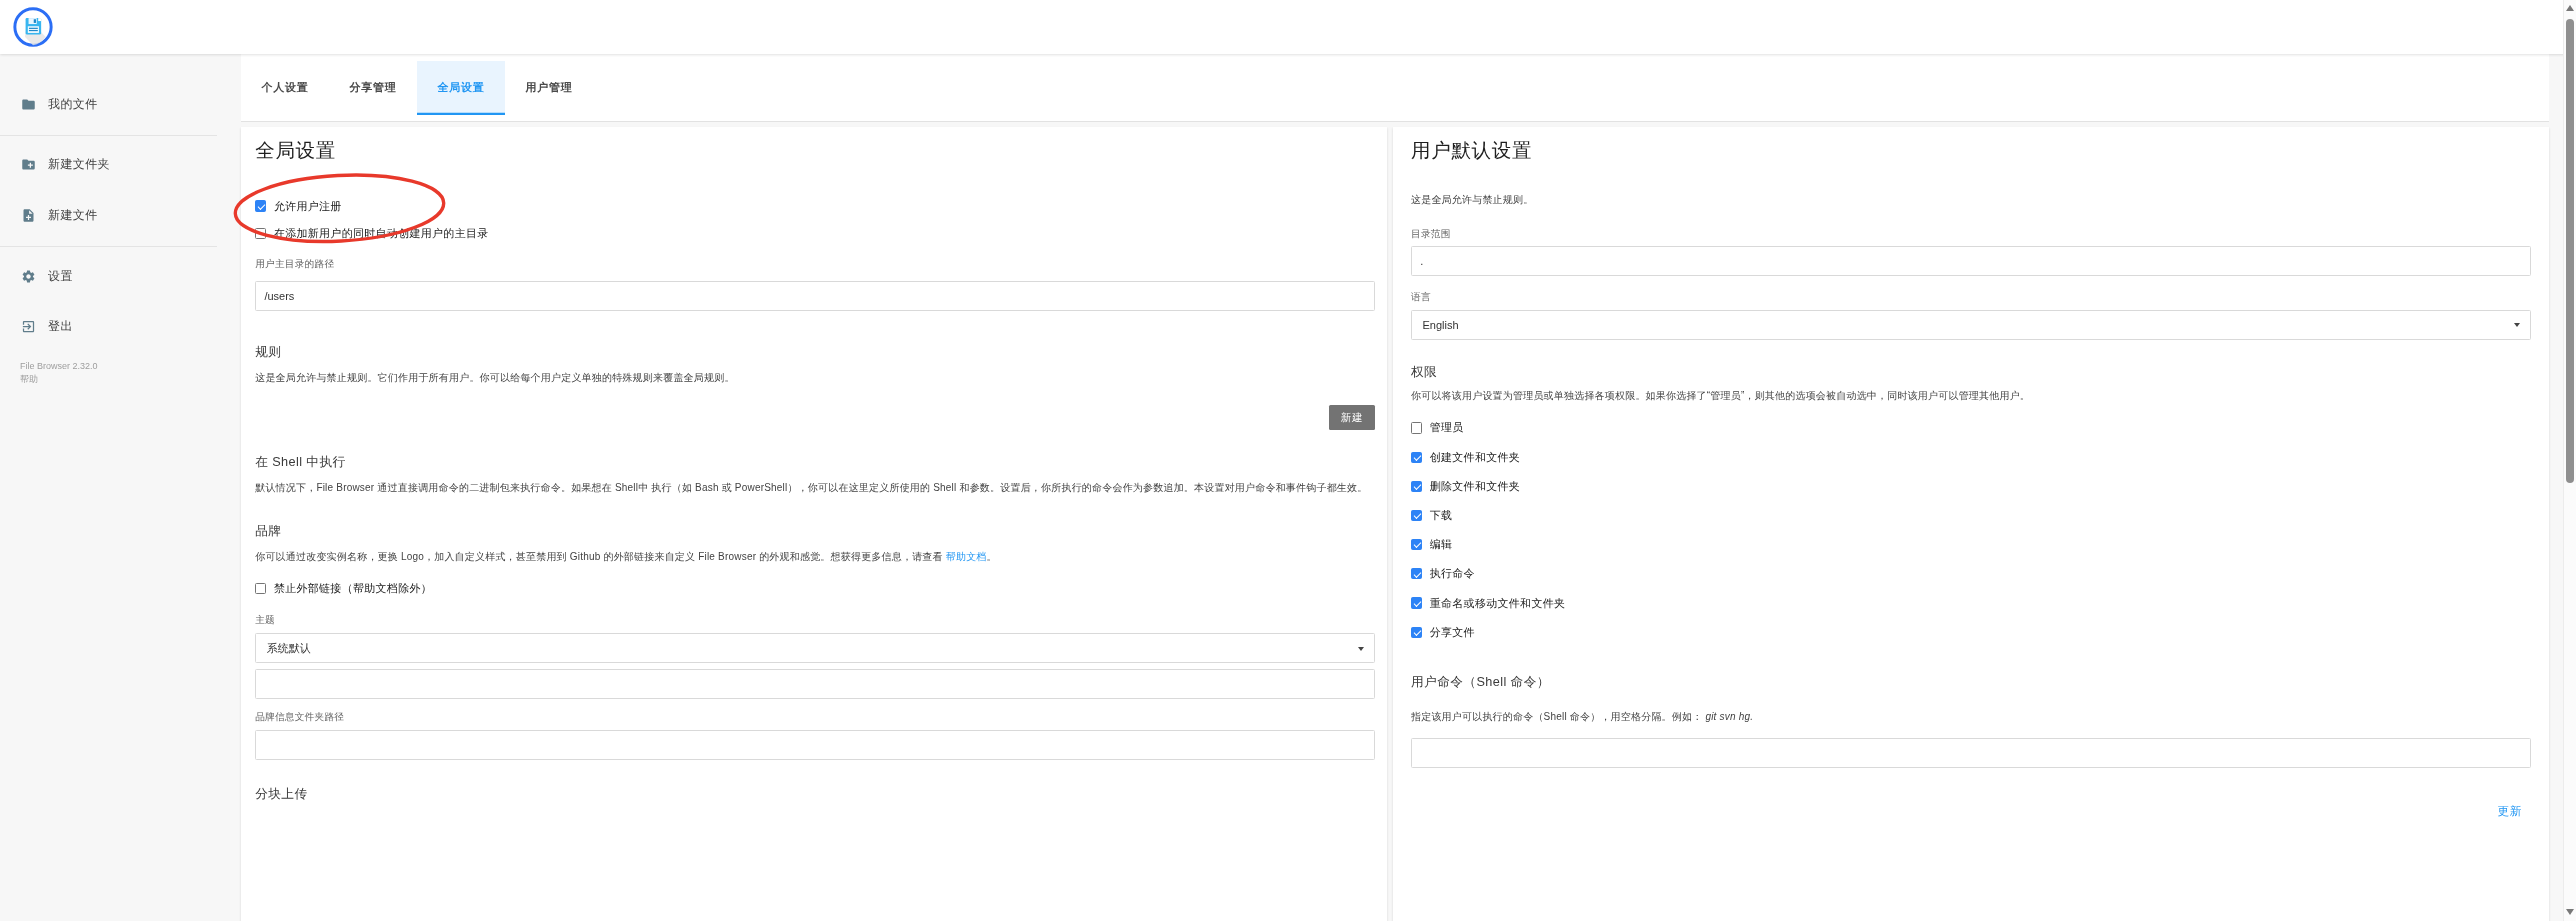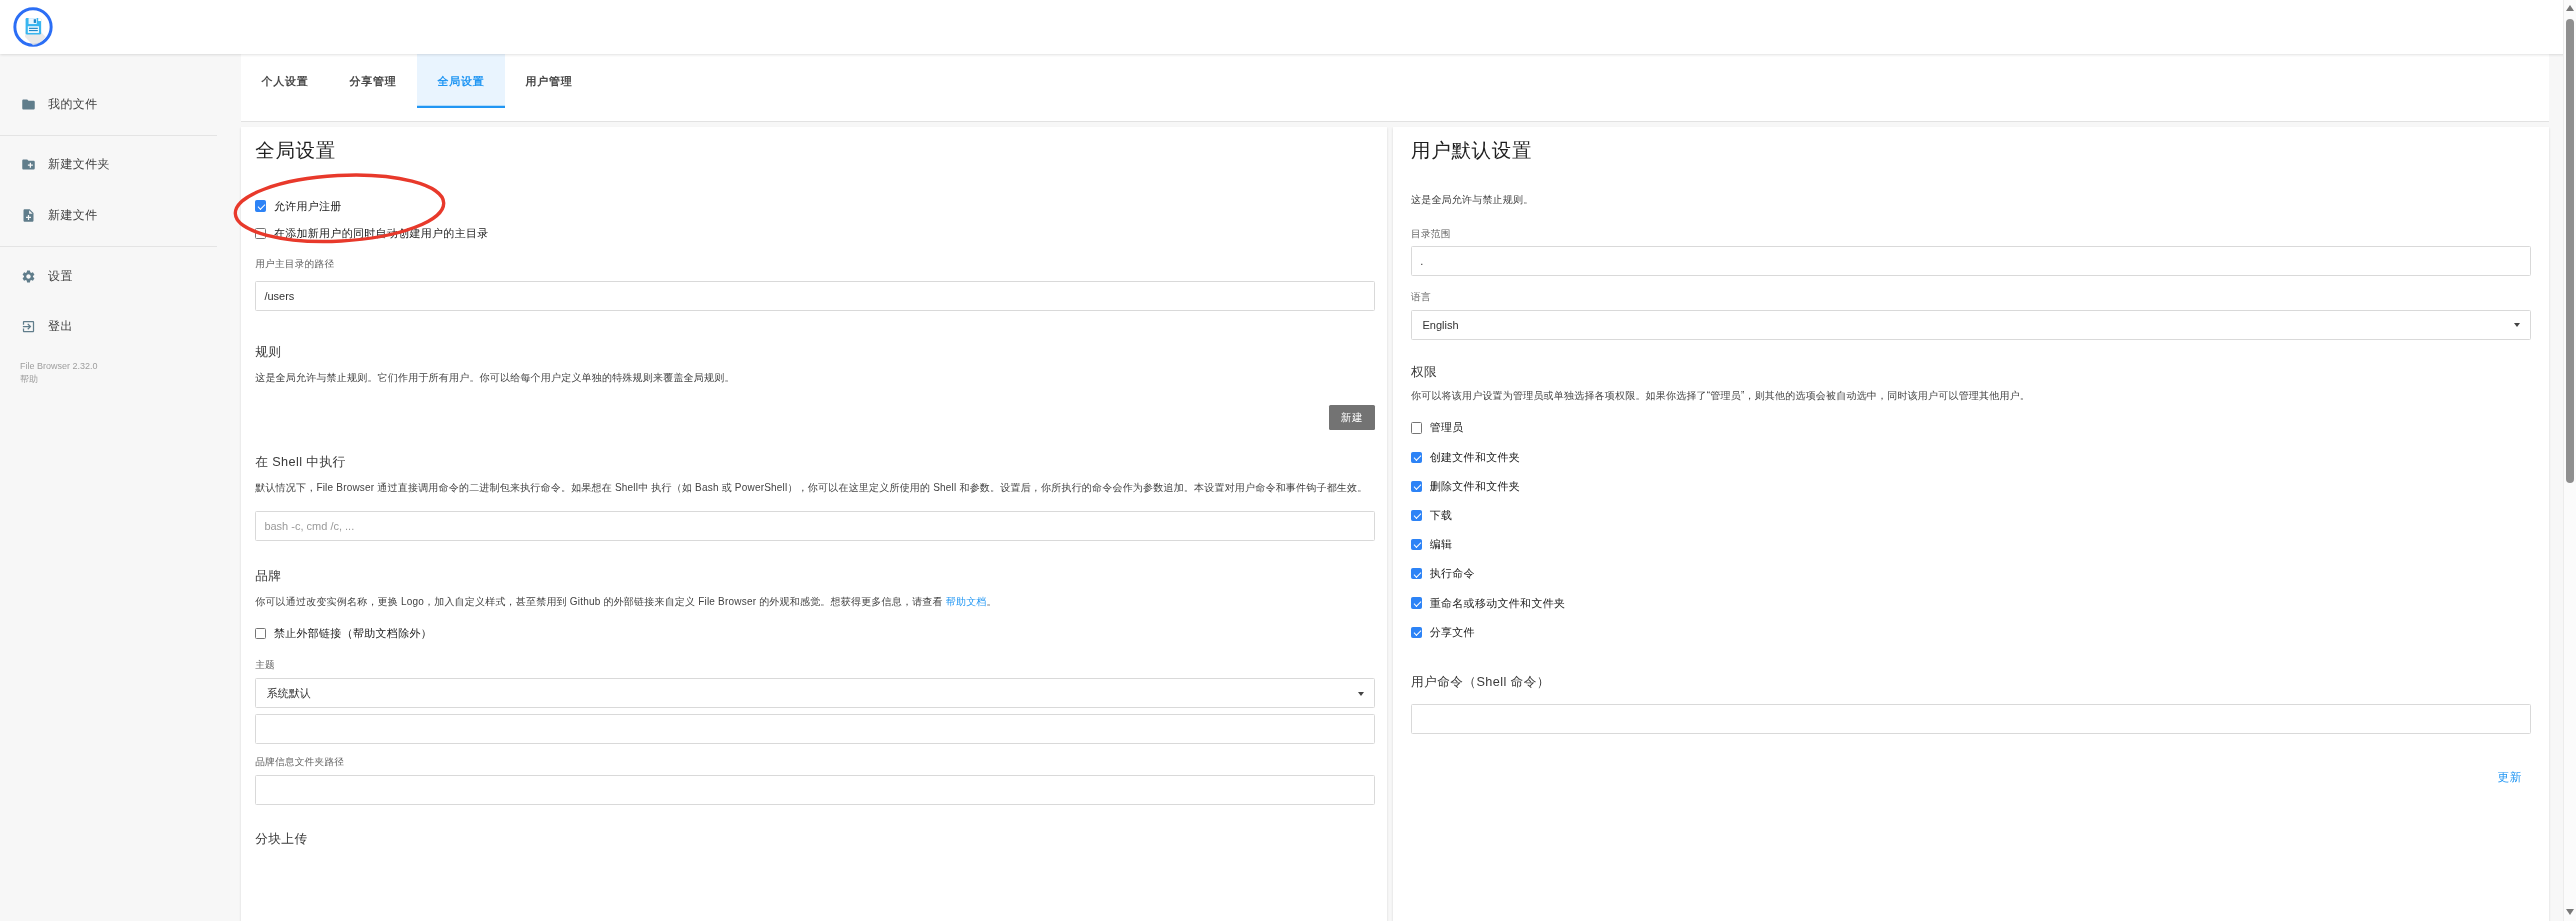--- a/index.html
+++ b/index.html
@@ -17,21 +17,21 @@
   .side-item { display:flex; align-items:center; height:40px; margin-bottom:10.5px;
                padding-left:21px; cursor:pointer; }
   .side-item svg { width:15px; height:15px; fill:#607d8b; flex:0 0 auto; }
   .side-item .lbl { margin-left:12px; font-size:12px; color:#424242; letter-spacing:0.4px; }
   .side-div { height:0.7px; background:#e4e4e4; margin:4.5px 0 9.7px 0; width:217px; }
   .side-foot { position:absolute; left:20px; top:282px; font-size:9px; color:#9e9e9e; line-height:12.7px; }
   .side-foot .help { cursor:pointer; }
 
   
   .tabstrip { position:absolute; left:241px; top:54px; width:2308px; height:68px; background:#fff;
-              border-bottom:1.5px solid #e2e2e2; display:flex; align-items:flex-start; z-index:5; }
+              border-bottom:1.5px solid #e2e2e2; display:flex; align-items:center; z-index:5; }
   .tab { height:54px; min-width:88px; display:flex; align-items:center; justify-content:center;
          font-size:11px; font-weight:bold; color:#4a4a4a; cursor:pointer; letter-spacing:0.7px; }
   .tab.active { color:#2196f3; background:#e9f4fe; box-shadow:inset 0 -2.2px 0 #2196f3; }
 
   
   .card { position:absolute; top:127px; background:#fff; box-shadow:0 0.7px 2.2px rgba(0,0,0,.14);
           height:899px; overflow:hidden; }
   .card-left  { left:241px;  width:1146px; padding:9px 12px 0 14.2px; }
   .card-right { left:1393px; width:1156px; padding:9px 18px 0 18px; }
 
@@ -161,21 +161,20 @@
 
     <div class="small-label" style="margin-top:16.5px;">用户主目录的路径</div>
     <input class="tinput" style="margin-top: 10.5px;" value="/users">
 
     <h2 class="section" style="margin-top:33px;">规则</h2>
     <div class="desc" style="margin-top:9px;">这是全局允许与禁止规则。它们作用于所有用户。你可以给每个用户定义单独的特殊规则来覆盖全局规则。</div>
     <button class="btn-blue" style="margin-top:19.5px;">新建</button>
 
     <h2 class="section" style="margin-top:24px;">在 Shell 中执行</h2>
     <div class="desc" style="margin-top:9px;">默认情况下，File Browser 通过直接调用命令的二进制包来执行命令。如果想在 Shell中 执行（如 Bash 或 PowerShell），你可以在这里定义所使用的 Shell 和参数。设置后，你所执行的命令会作为参数追加。本设置对用户命令和事件钩子都生效。</div>
-    <input class="tinput" style="margin-top: 15px;" placeholder="bash -c, cmd /c, ...">
 
     <h2 class="section" style="margin-top:27px;">品牌</h2>
     <div class="desc" style="margin-top:9px;">
       <span>你可以通过改变实例名称，更换 Logo，加入自定义样式，甚至禁用到 Github 的外部链接来自定义 File Browser 的外观和感觉。想获得更多信息，请查看 </span><span class="link">帮助文档</span><span>。</span>
     </div>
     <div class="cb-row" style="margin-top:16.5px;">
       <span class="cb"></span>
       <span class="cb-label">禁止外部链接（帮助文档除外）</span>
     </div>
 
@@ -237,20 +236,23 @@
     <div class="cb-row" style="margin-top:14.2px;">
       <span class="cb on"></span>
       <span class="cb-label">重命名或移动文件和文件夹</span>
     </div>
     <div class="cb-row" style="margin-top:14.2px;">
       <span class="cb on"></span>
       <span class="cb-label">分享文件</span>
     </div>
 
     <h2 class="section" style="margin-top:34px;">用户命令（Shell 命令）</h2>
+    <div class="desc" style="margin-top:18px;">
+      <span>指定该用户可以执行的命令（Shell 命令），用空格分隔。例如： </span><span style="font-style:italic;">git svn hg.</span>
+    </div>
     <input class="tinput" style="margin-top: 13.5px;" value="">
 
     <button class="btn-flat" style="margin-top:36px;">更新</button>
   </div>
 
   <svg class="annotation" viewBox="0 0 296 102">
     <ellipse cx="146" cy="50" rx="140" ry="44" fill="none" stroke="#e8392b" stroke-width="4.5" transform="rotate(-3 146 50)"></ellipse>
   </svg>
 
   <div class="scroll-track">

